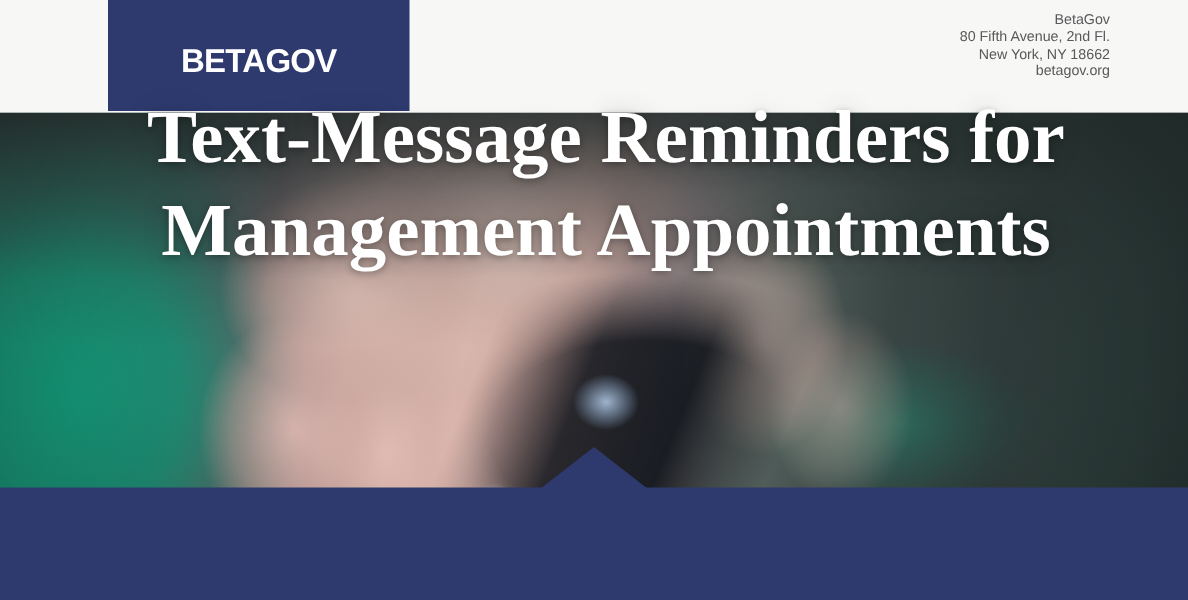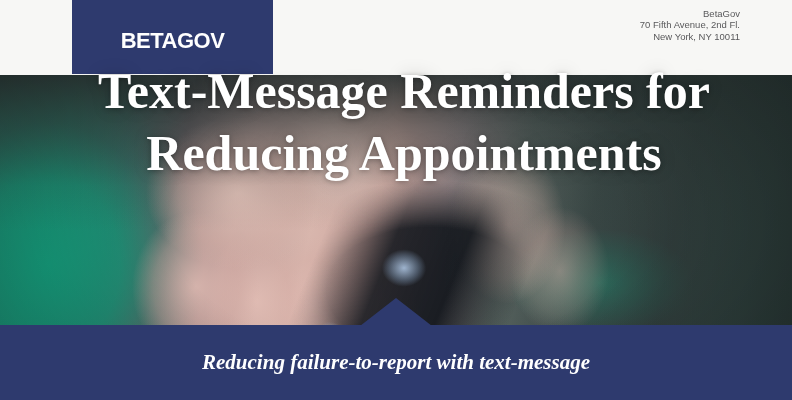--- a/index.html
+++ b/index.html
@@ -216,44 +216,44 @@
 <div class="poster">
 
   <div class="header">
 
     <div class="logo-box">
       <span class="logo-text">BetaGov</span>
     </div>
 
     <div class="address-block">
       <span class="address-line">BetaGov</span>
-      <span class="address-line">70 Fifth Avenue, 2nd Fl.</span>
-      <span class="address-line">New York, NY 10011</span>
+      <span class="address-line">80 Fifth Avenue, 2nd Fl.</span>
+      <span class="address-line">New York, NY 18662</span>
+      <span class="address-line">betagov.org</span>
     </div>
 
   </div>
 
   <div class="photo">
     <div class="ph-layer ph-base"></div>
     <div class="ph-layer ph-sweater-left"></div>
     <div class="ph-layer ph-sweater-top"></div>
     <div class="ph-layer ph-fingers"></div>
     <div class="ph-layer ph-phone"></div>
     <div class="ph-layer ph-screenglow"></div>
     <div class="ph-layer ph-darktop"></div>
     <div class="ph-layer ph-darkright"></div>
     <div class="ph-layer ph-vignette"></div>
   </div>
 
   <div class="title">
     <span class="title-line">Text-Message Reminders for</span>
-    <span class="title-line">Reducing Appointments</span>
+    <span class="title-line">Management Appointments</span>
   </div>
 
   <div class="band-notch"></div>
 
   <div class="band">
     <div class="subtitle">
-      <span class="subtitle-line">Reducing failure-to-report with text-message</span>
     </div>
   </div>
 
 </div>
 
 </body></html>

